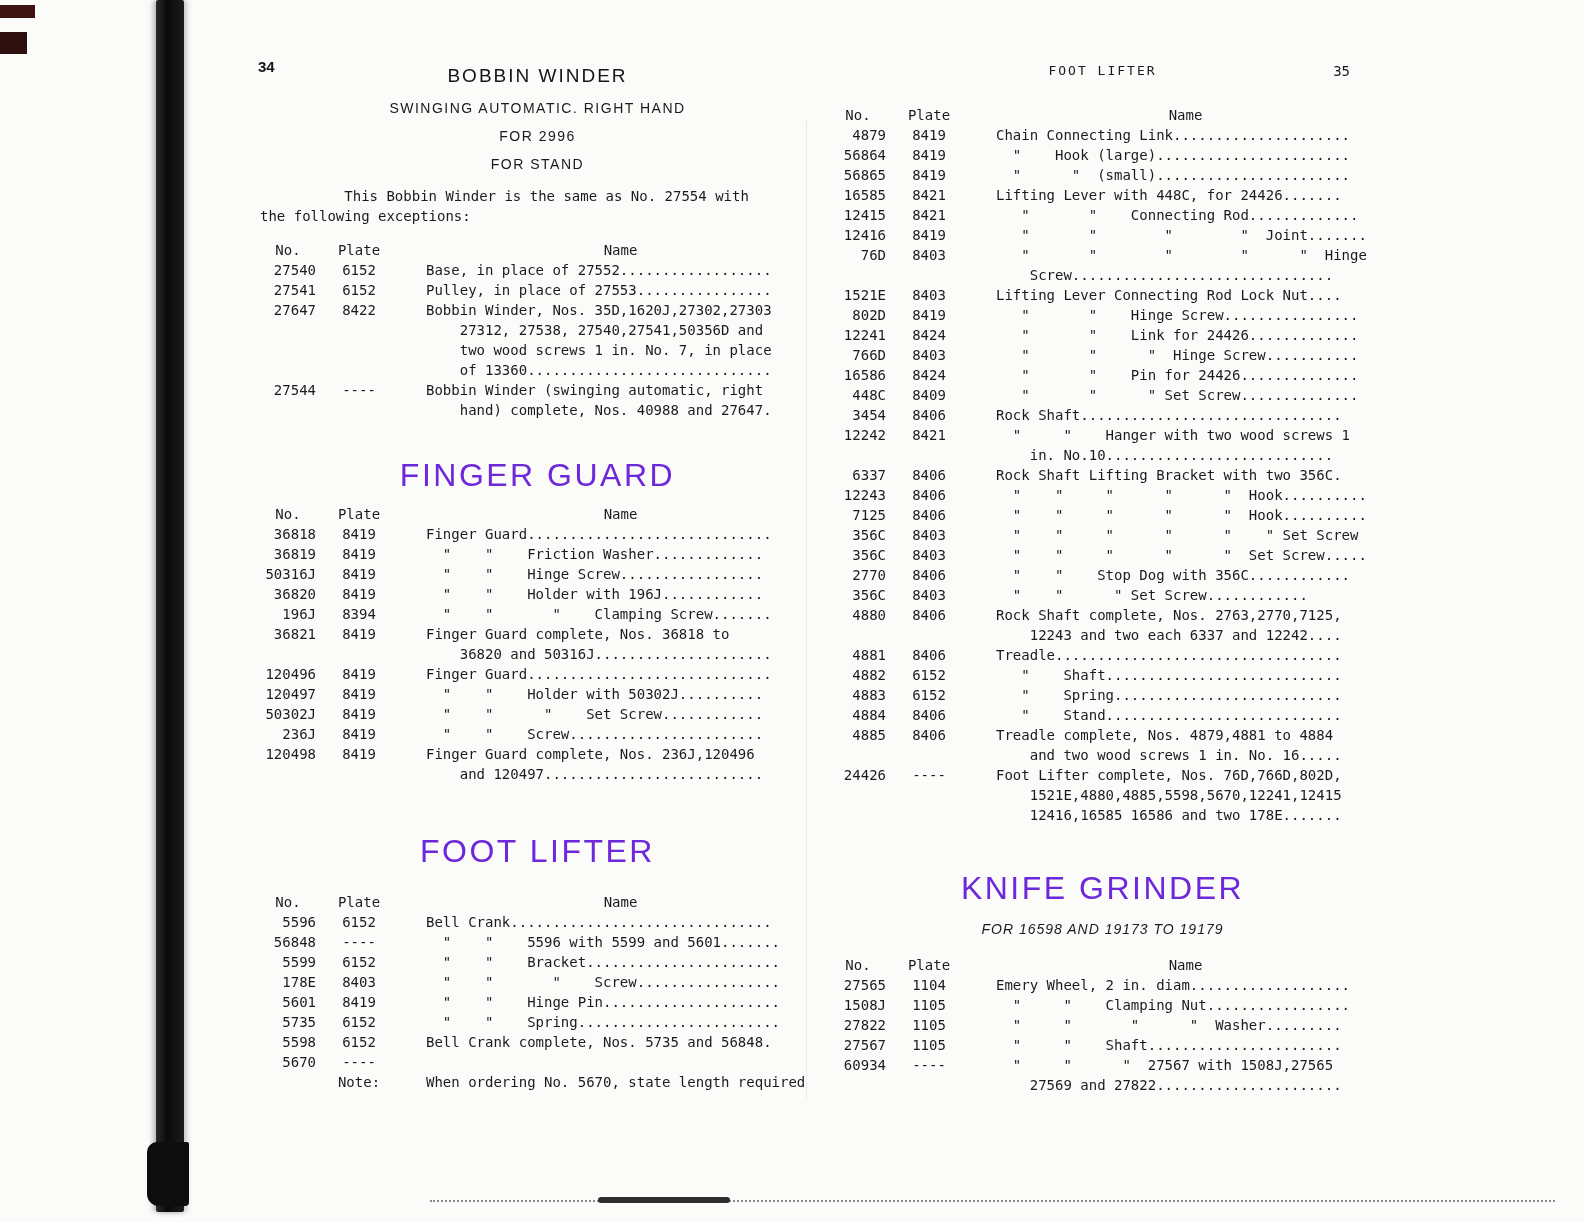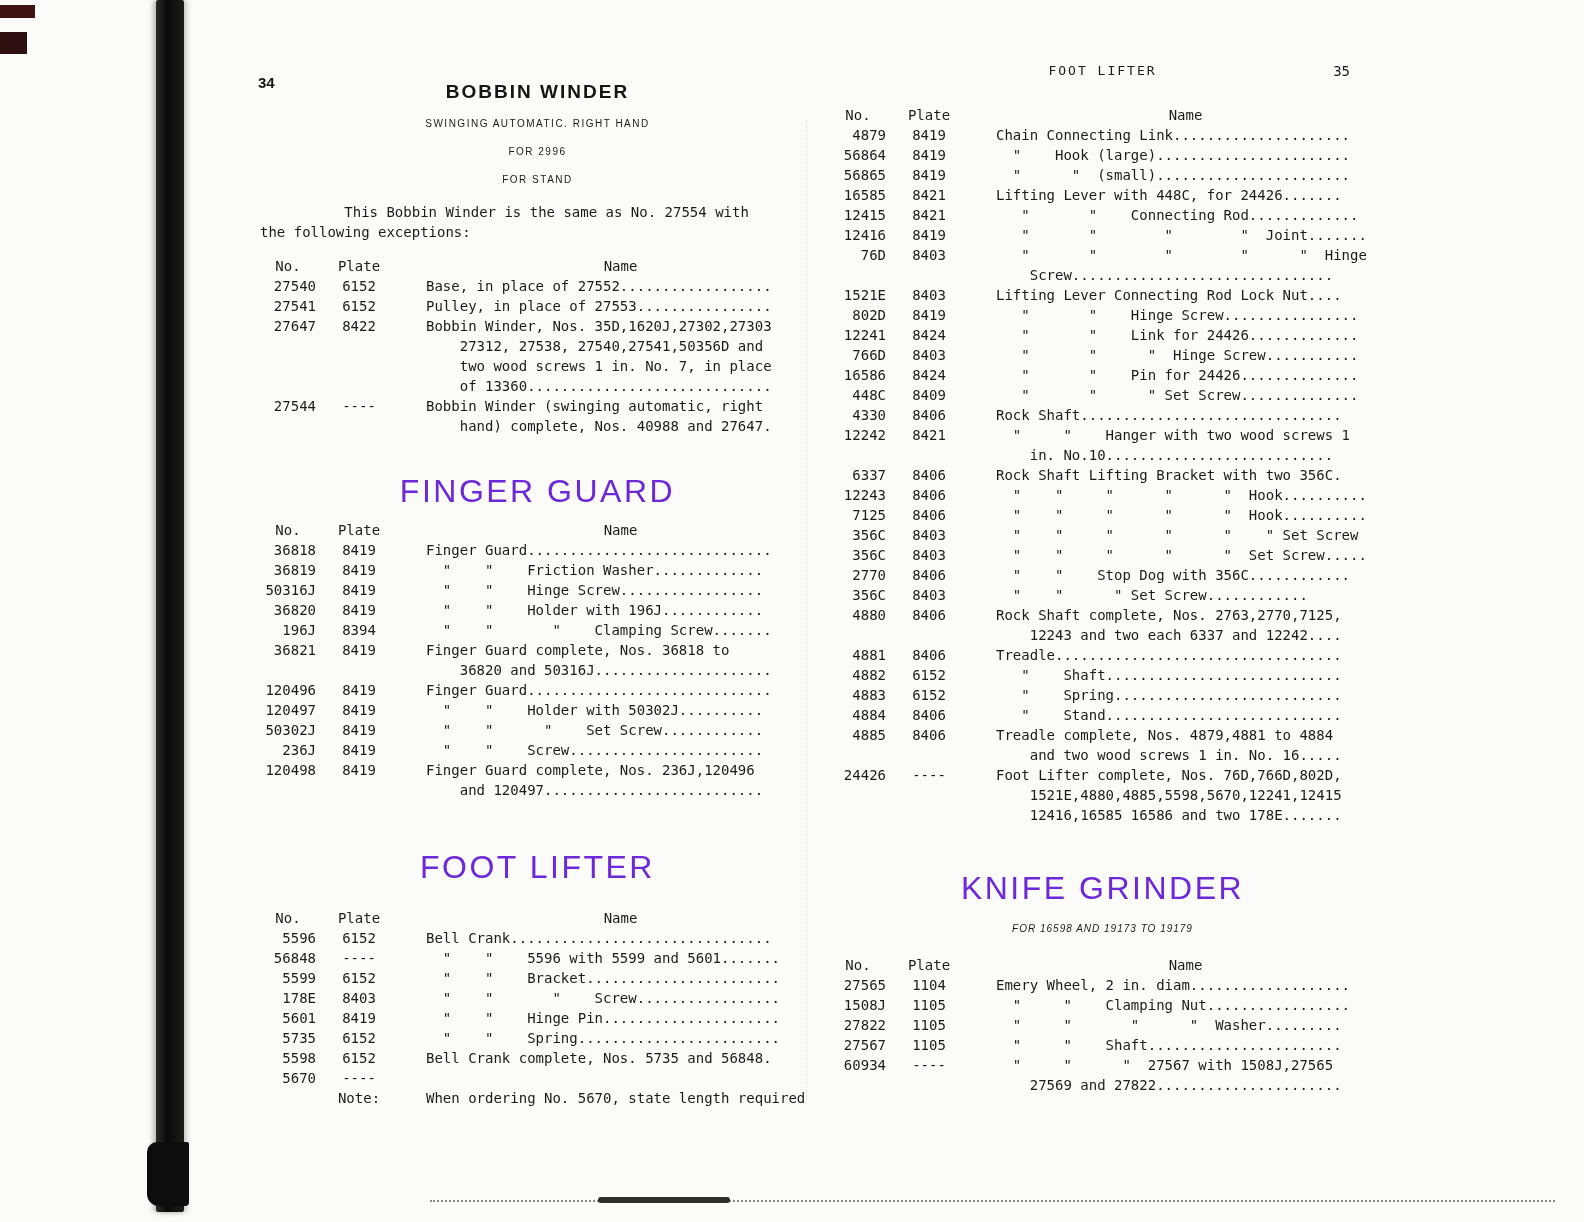--- a/index.html
+++ b/index.html
@@ -5,37 +5,37 @@
   * { margin:0; padding:0; box-sizing:border-box; }
   html,body { width:1584px; height:1222px; }
   body {
     background:#fbfbf9;
     font-family:"DejaVu Sans Mono", monospace;
     color:#1b1b1b;
     position:relative;
     overflow:hidden;
   }
   .page { position:absolute; }
-  .left-page  { left:200px; top:66px;  width:615px; padding:14px 0 0 60px; }
+  .left-page  { left:200px; top:50px;  width:615px; padding:14px 0 0 60px; }
   .right-page { left:830px; top:55px;  width:545px; padding-top:8px; }
 
   .pageno-left {
     position:absolute; left:58px; top:8px;
     font-family:"Liberation Sans", sans-serif; font-weight:bold; font-size:15px; color:#141414;
   }
   .run-head { position:relative; font-size:13px; letter-spacing:2px; text-align:center; line-height:16px; }
   .pageno-right { position:absolute; right:25px; top:0; letter-spacing:0; font-size:14px; }
 
   .h-main {
-    font-family:"Liberation Sans", sans-serif; font-weight:bold;
+    font-family:"Liberation Sans", sans-serif; font-weight:normal;
     font-size:19px; letter-spacing:2px; text-align:center; line-height:24px; color:#151515;
   }
   .h-sub {
     font-family:"Liberation Sans", sans-serif;
-    font-size:10px; letter-spacing:1.5px; text-align:center; line-height:16px; margin-top:12px; color:#1a1a1a;
+    font-size:14px; letter-spacing:1.5px; text-align:center; line-height:16px; margin-top:12px; color:#1a1a1a;
   }
   .h-big {
     font-family:"Liberation Sans", sans-serif; font-weight:normal;
     font-size:32px; letter-spacing:2.5px; text-align:center; line-height:30px; color:#6d28d9;
   }
   .fg-title { margin-top:40px; }
   .fl-title { margin-top:52px; }
   .kg-title { margin-top:48px; }
   .kg-sub   { margin-top:18px; letter-spacing:1px;font-style:italic; }
 
@@ -321,21 +321,21 @@
         <div class="c-no">16586</div>
         <div class="c-plate">8424</div>
         <div class="c-name">   "       "    Pin for 24426..............</div>
       </div>
       <div class="t-row">
         <div class="c-no">448C</div>
         <div class="c-plate">8409</div>
         <div class="c-name">   "       "      " Set Screw..............</div>
       </div>
       <div class="t-row">
-        <div class="c-no">4330</div>
+        <div class="c-no">3454</div>
         <div class="c-plate">8406</div>
         <div class="c-name">Rock Shaft...............................</div>
       </div>
       <div class="t-row">
         <div class="c-no">12242</div>
         <div class="c-plate">8421</div>
         <div class="c-name">  "     "    Hanger with two wood screws 1
     in. No.10...........................</div>
       </div>
       <div class="t-row">

